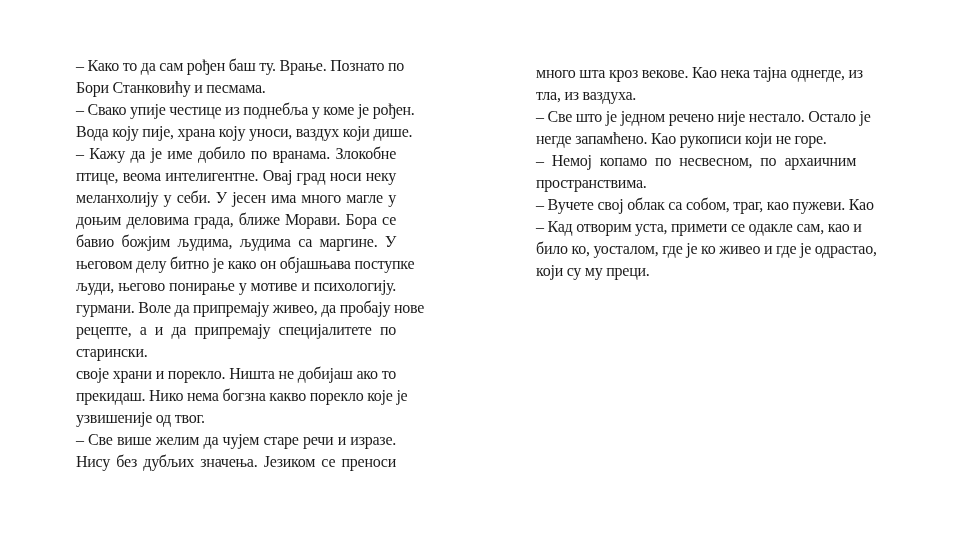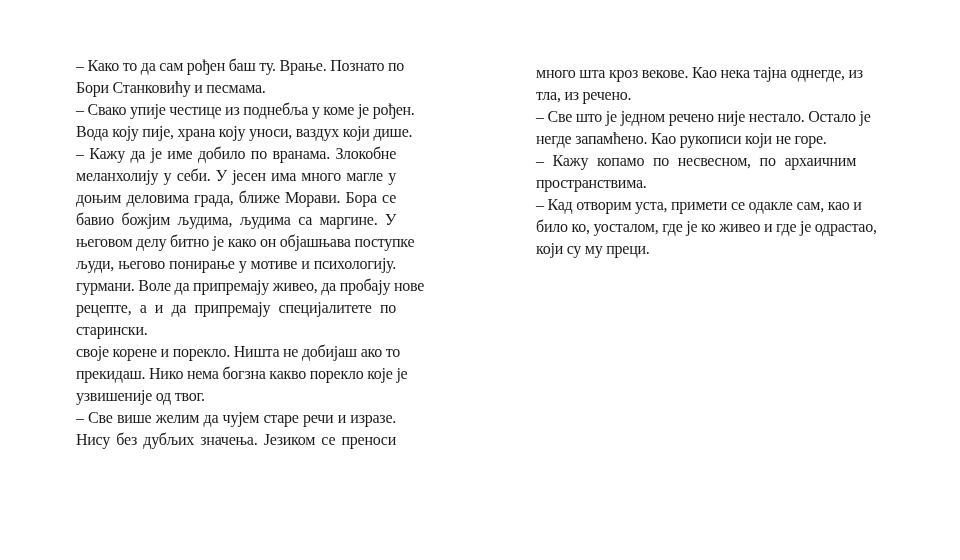--- a/index.html
+++ b/index.html
@@ -48,41 +48,43 @@
 </head>
 <body>
 
 <div class="page page-left">
   <div class="column col-left" id="col-left">
       <span class="line justify">– Како то да сам рођен баш ту. Врање. Познато по</span>
       <span class="line last">Бори Станковићу и песмама.</span>
       <span class="line justify">– Свако упије честице из поднебља у коме је рођен.</span>
       <span class="line last">Вода коју пије, храна коју уноси, ваздух који дише.</span>
       <span class="line justify">– Кажу да је име добило по вранама. Злокобне</span>
+      <span class="line justify">птице, веома интелигентне. Овај град носи неку</span>
       <span class="line justify">меланхолију у себи. У јесен има много магле у</span>
       <span class="line justify">доњим деловима града, ближе Морави. Бора се</span>
       <span class="line justify">бавио божјим људима, људима са маргине. У</span>
       <span class="line justify">његовом делу битно је како он објашњава поступке</span>
       <span class="line justify">људи, његово понирање у мотиве и психологију.</span>
       <span class="line justify">гурмани. Воле да припремају живео, да пробају нове</span>
       <span class="line justify">рецепте, а и да припремају специјалитете по</span>
       <span class="line last">старински.</span>
-      <span class="line justify">своје корене и порекло. Ништа не добијаш ако то</span>
+      <span class="line justify">своје храни и порекло. Ништа не добијаш ако то</span>
       <span class="line justify">прекидаш. Нико нема богзна какво порекло које је</span>
       <span class="line last">узвишеније од твог.</span>
       <span class="line justify">– Све више желим да чујем старе речи и изразе.</span>
       <span class="line justify">Нису без дубљих значења. Језиком се преноси</span>
     </div>
 </div>
 
 <div class="page page-right">
   <div class="column col-right" id="col-right">
       <span class="line justify">много шта кроз векове. Као нека тајна однегде, из</span>
-      <span class="line last">тла, из речено.</span>
+      <span class="line last">тла, из ваздуха.</span>
       <span class="line justify">– Све што је једном речено није нестало. Остало је</span>
       <span class="line last">негде запамћено. Као рукописи који не горе.</span>
-      <span class="line justify">– Кажу копамо по несвесном, по архаичним</span>
+      <span class="line justify">– Немој копамо по несвесном, по архаичним</span>
       <span class="line last">пространствима.</span>
+      <span class="line justify">– Вучете свој облак са собом, траг, као пужеви. Као</span>
       <span class="line justify">– Кад отворим уста, примети се одакле сам, као и</span>
       <span class="line justify">било ко, уосталом, где је ко живео и где је одрастао,</span>
       <span class="line last">који су му преци.</span>
     </div>
 </div>
 
 </body></html>

